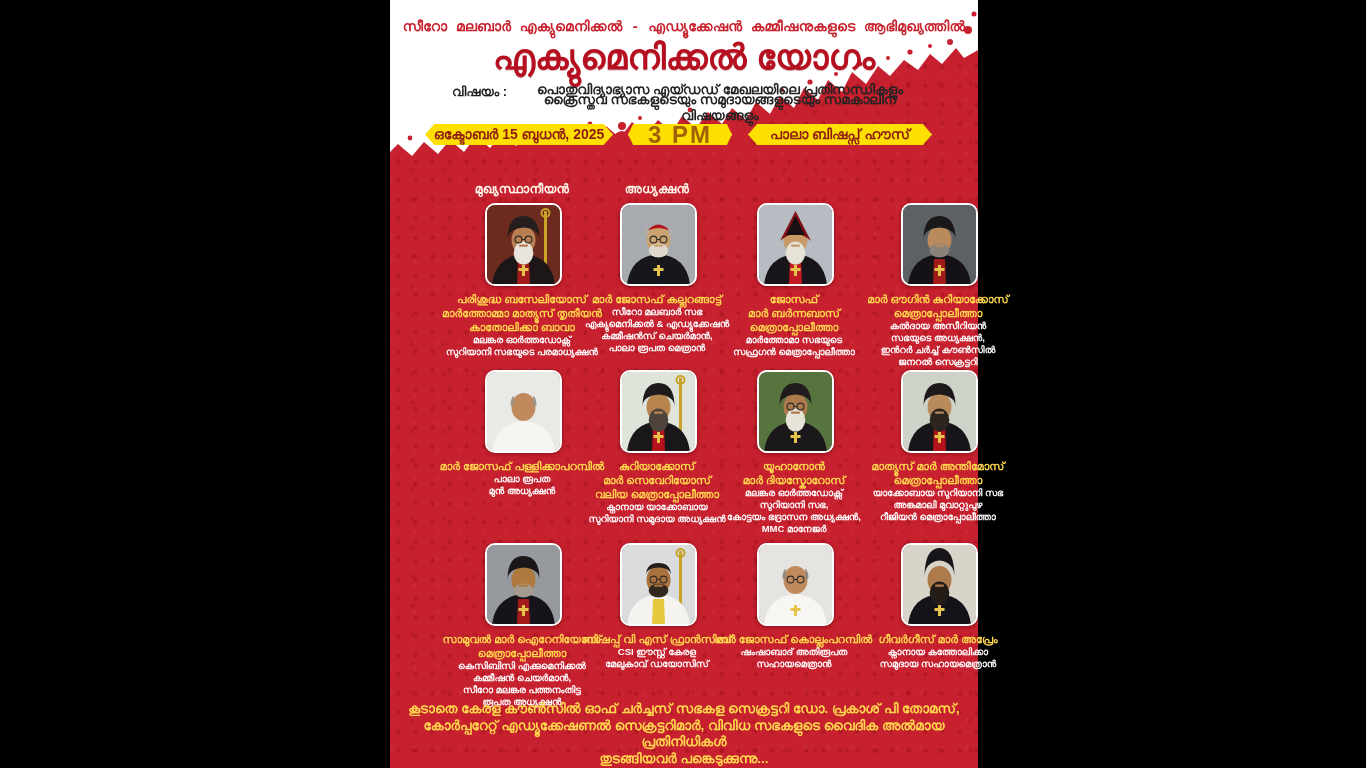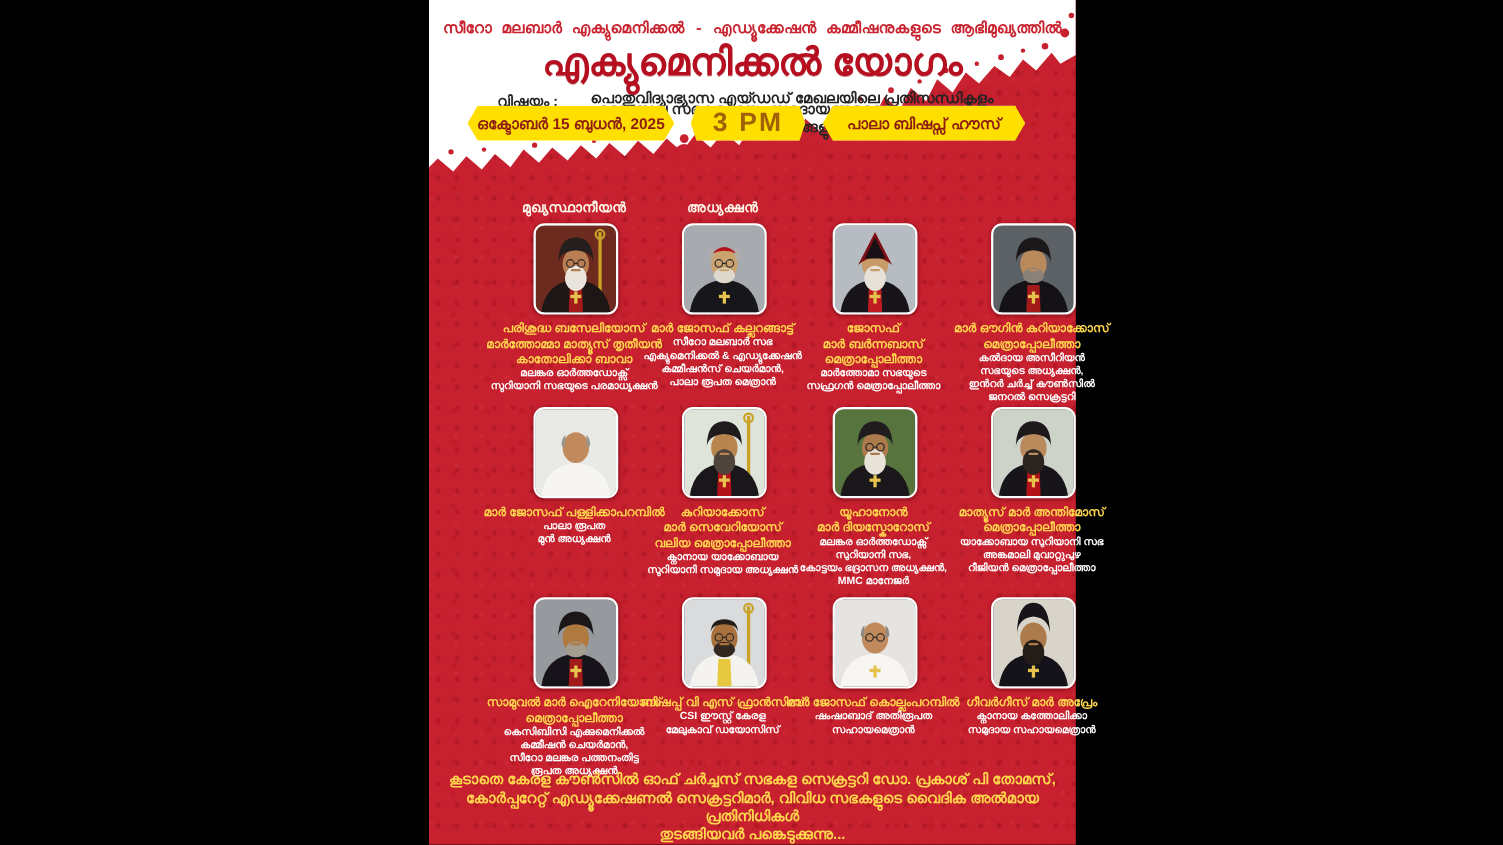--- a/index.html
+++ b/index.html
@@ -34,21 +34,21 @@
   .subject-wrap{position:absolute;left:0;top:72px;width:588px;height:40px;}
   .subject-label{
     position:absolute;left:62px;top:12px;font-size:13px;font-weight:bold;color:#1e1e1e;
   }
   .subject-line{position:absolute;left:120px;width:420px;text-align:center;
     font-size:13.5px;font-weight:bold;color:#232323;}
   .subject-line.l1{top:10px;}
   .subject-line.l2{top:20px;}
 
   .badge{
-    position:absolute;top:96px;height:32px;background:#ffdf00;
+    position:absolute;top:124px;height:21px;background:#ffdf00;
     clip-path:polygon(0 50%, 5% 0, 95% 0, 100% 50%, 95% 100%, 5% 100%);
     display:flex;align-items:center;justify-content:center;
     box-shadow:0 0 0 2px rgba(255,255,255,.7);
   }
   .badge-date{left:35px;width:188px;}
   .badge-time{left:238px;width:104px;}
   .badge-venue{left:358px;width:184px;}
   .badge-text{font-size:14px;font-weight:bold;color:#8e1c12;}
   .badge-time .badge-text{font-size:24px;color:#a16207;letter-spacing:2px;}
 

